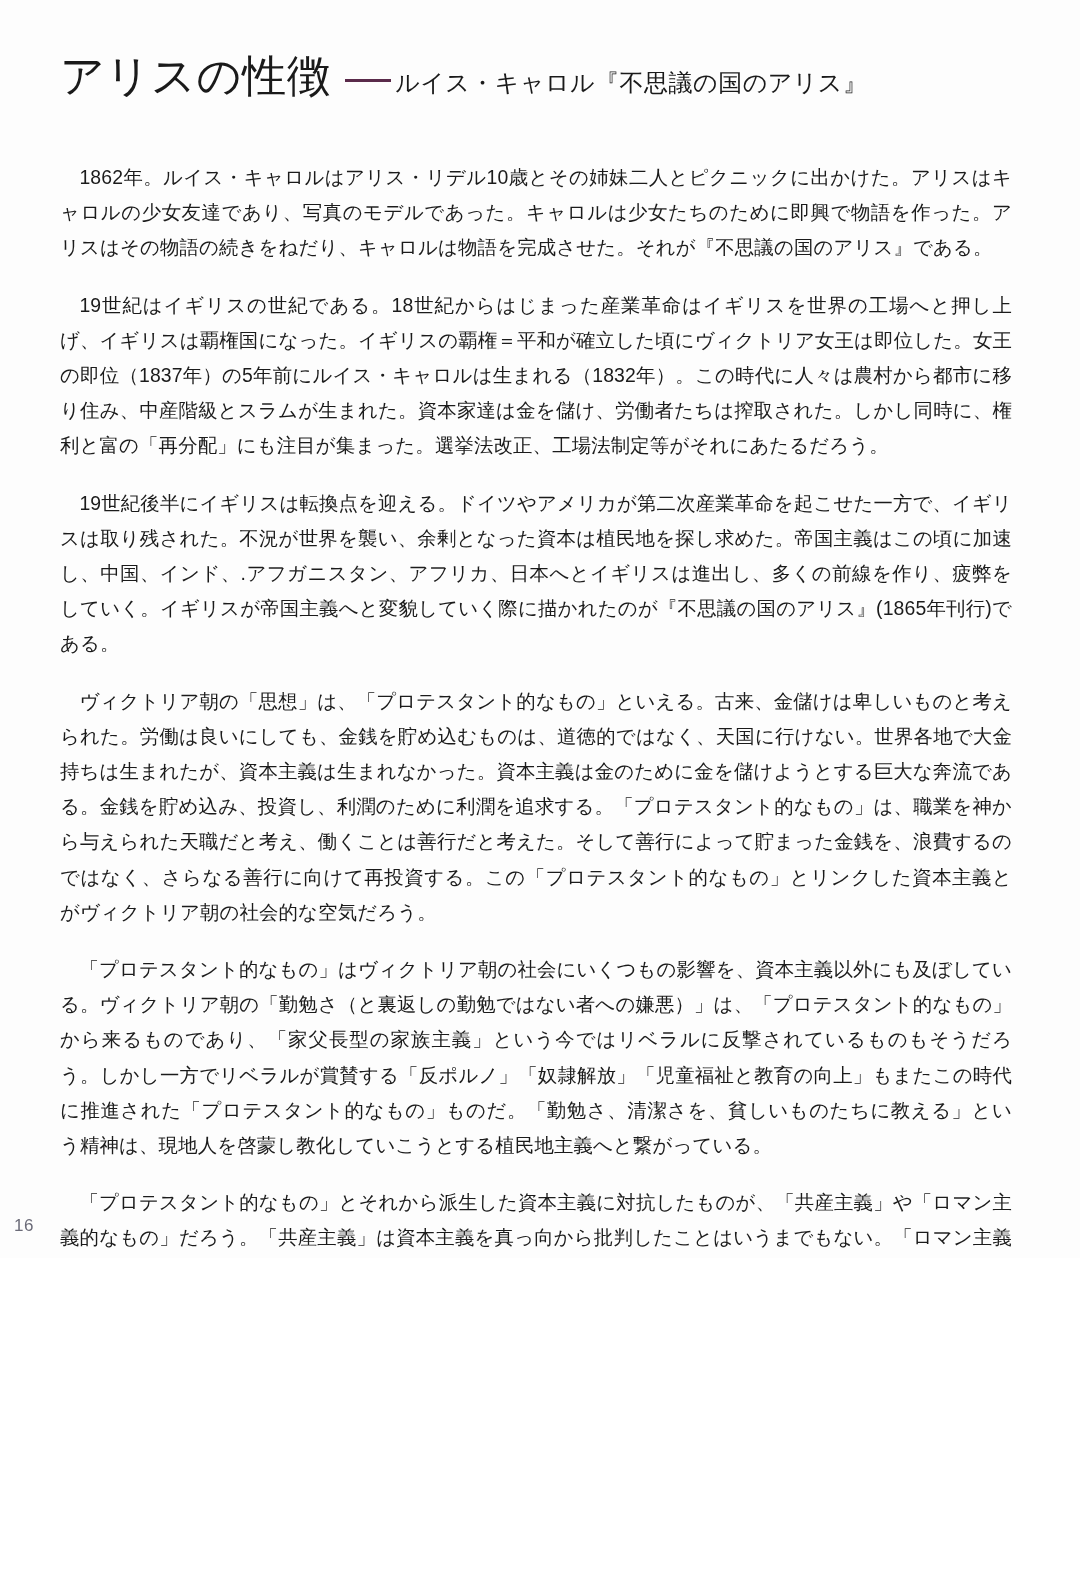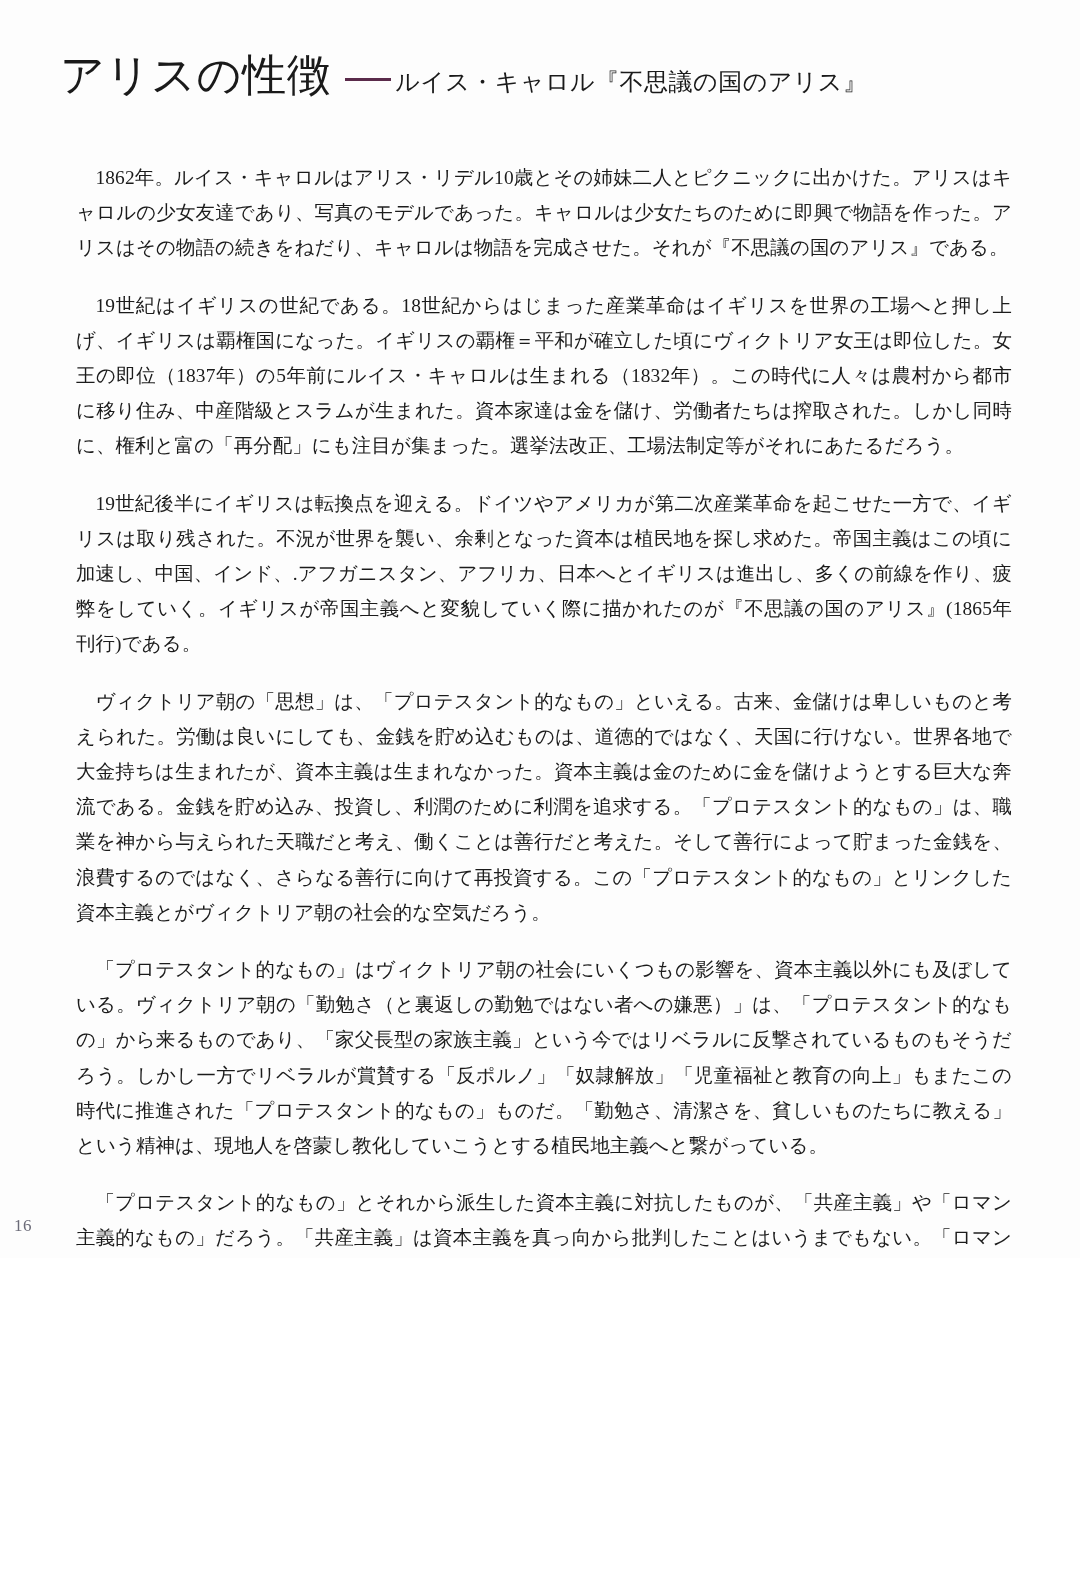--- a/index.html
+++ b/index.html
@@ -9,21 +9,21 @@
     background: #ffffff;
   }
 
   .page {
     position: relative;
     width: 1080px;
     height: 1258px;
     background: #fdfdfd;
     box-sizing: border-box;
     overflow: hidden;
-    font-family: Liberation Serif, serif;
+    font-family: Liberation Sans, sans-serif;
   }
 
   
   .title-block {
     position: absolute;
     left: 60px;
     top: 52px;
     width: 960px;
     display: flex;
     align-items: baseline;
@@ -64,21 +64,21 @@
     top: 160px;
     width: 952px;
   }
 
   .para {
     font-size: 19.4px;
     line-height: 35.2px;
     color: #1b1b1b;
     text-align: justify;
     text-justify: inter-character;
-    margin: 0 0 22px 16px;
+    margin: 0 0 22px 0;
     text-indent: 1em;
     letter-spacing: 0.15px;
     word-break: break-all;
     overflow-wrap: anywhere;
   }
 
   .para:last-child {
     margin-bottom: 0;
   }
 

